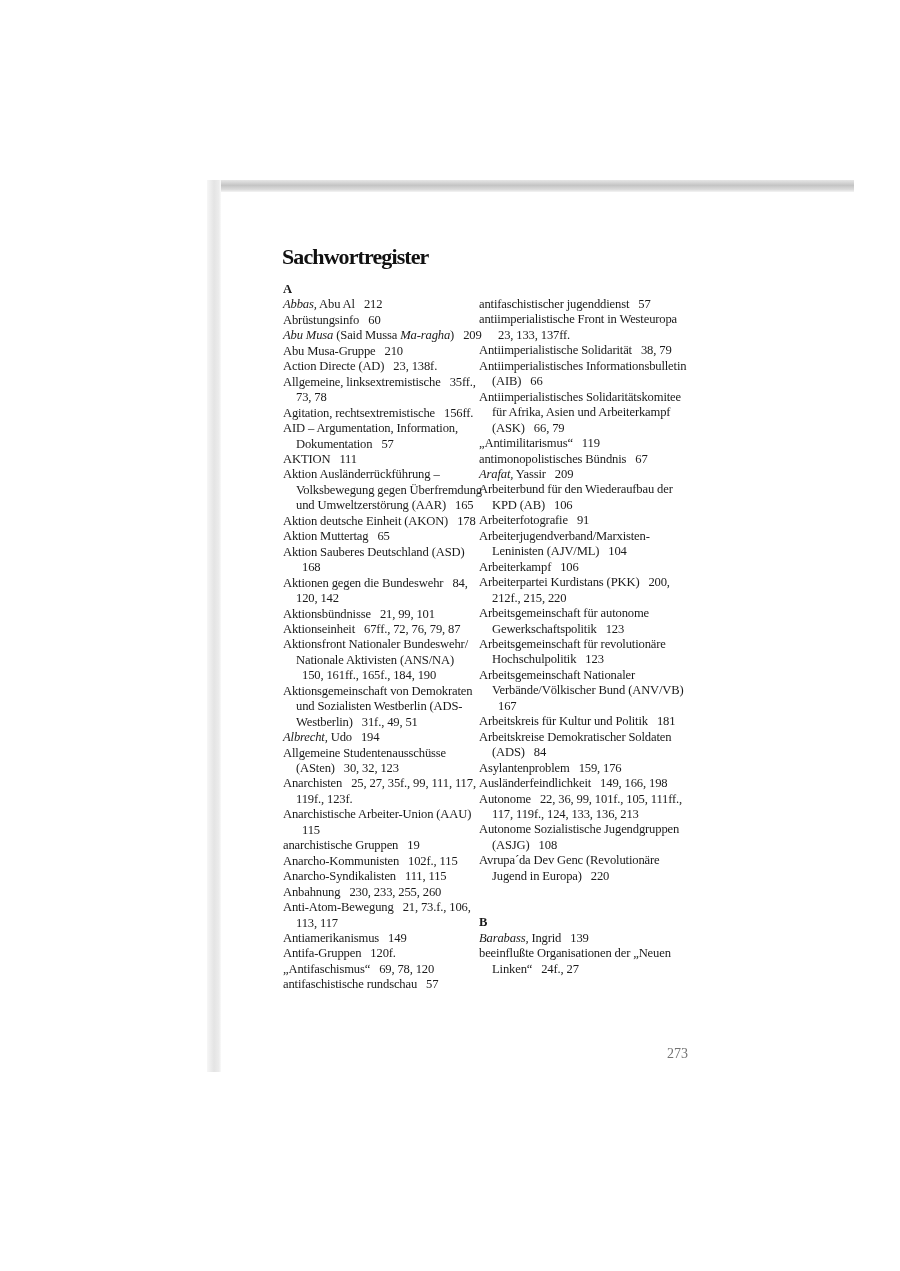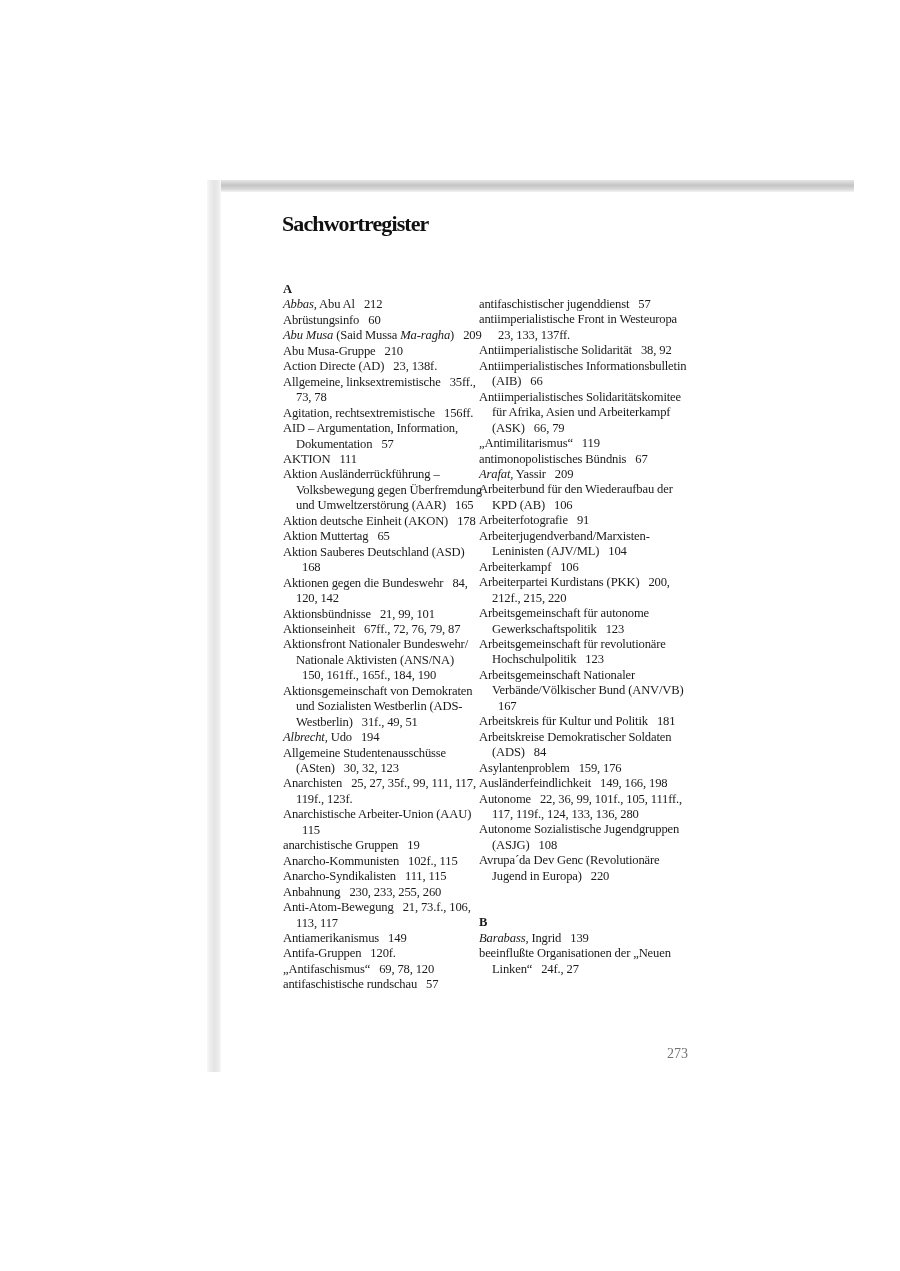--- a/index.html
+++ b/index.html
@@ -35,21 +35,21 @@
       position: absolute;
       left: 222px;
       top: 192px;
       width: 632px;
       height: 880px;
       background: #ffffff;
     }
     .title {
       position: absolute;
       left: 282px;
-      top: 211px;
+      top: 244px;
       margin: 0;
       font-family: "Liberation Serif", "DejaVu Serif", serif;
       font-weight: bold;
       font-size: 22px;
       letter-spacing: -0.9px;
       color: #111;
     }
     .column {
       position: absolute;
       top: 282px;
@@ -120,39 +120,39 @@
     <div class="entry"><span>Anbahnung</span> <span class="pages">230, 233, 255, 260</span></div>
     <div class="entry"><span>Anti-Atom-Bewegung</span> <span class="pages">21, 73.f., 106, 113, 117</span></div>
     <div class="entry"><span>Antiamerikanismus</span> <span class="pages">149</span></div>
     <div class="entry"><span>Antifa-Gruppen</span> <span class="pages">120f.</span></div>
     <div class="entry"><span>„Antifaschismus“</span> <span class="pages">69, 78, 120</span></div>
     <div class="entry"><span>antifaschistische rundschau</span> <span class="pages">57</span></div>
   </div>
 <div class="column col-right">
     <div class="entry"><span>antifaschistischer jugenddienst</span> <span class="pages">57</span></div>
     <div class="entry"><span>antiimperialistische Front in Westeuropa</span> <span class="pages">23, 133, 137ff.</span></div>
-    <div class="entry"><span>Antiimperialistische Solidarität</span> <span class="pages">38, 92</span></div>
+    <div class="entry"><span>Antiimperialistische Solidarität</span> <span class="pages">38, 79</span></div>
     <div class="entry"><span>Antiimperialistisches Informationsbulletin (AIB)</span> <span class="pages">66</span></div>
     <div class="entry"><span>Antiimperialistisches Solidaritätskomitee für Afrika, Asien und Arbeiterkampf (ASK)</span> <span class="pages">66, 79</span></div>
     <div class="entry"><span>„Antimilitarismus“</span> <span class="pages">119</span></div>
     <div class="entry"><span>antimonopolistisches Bündnis</span> <span class="pages">67</span></div>
     <div class="entry"><span><i>Arafat,</i> Yassir</span> <span class="pages">209</span></div>
     <div class="entry"><span>Arbeiterbund für den Wiederaufbau der KPD (AB)</span> <span class="pages">106</span></div>
     <div class="entry"><span>Arbeiterfotografie</span> <span class="pages">91</span></div>
     <div class="entry"><span>Arbeiterjugendverband/Marxisten-Leninisten (AJV/ML)</span> <span class="pages">104</span></div>
     <div class="entry"><span>Arbeiterkampf</span> <span class="pages">106</span></div>
     <div class="entry"><span>Arbeiterpartei Kurdistans (PKK)</span> <span class="pages">200, 212f., 215, 220</span></div>
     <div class="entry"><span>Arbeitsgemeinschaft für autonome Gewerkschaftspolitik</span> <span class="pages">123</span></div>
     <div class="entry"><span>Arbeitsgemeinschaft für revolutionäre Hochschulpolitik</span> <span class="pages">123</span></div>
     <div class="entry"><span>Arbeitsgemeinschaft Nationaler Verbände/Völkischer Bund (ANV/VB)</span> <span class="pages">167</span></div>
     <div class="entry"><span>Arbeitskreis für Kultur und Politik</span> <span class="pages">181</span></div>
     <div class="entry"><span>Arbeitskreise Demokratischer Soldaten (ADS)</span> <span class="pages">84</span></div>
     <div class="entry"><span>Asylantenproblem</span> <span class="pages">159, 176</span></div>
     <div class="entry"><span>Ausländerfeindlichkeit</span> <span class="pages">149, 166, 198</span></div>
-    <div class="entry"><span>Autonome</span> <span class="pages">22, 36, 99, 101f., 105, 111ff., 117, 119f., 124, 133, 136, 280</span></div>
+    <div class="entry"><span>Autonome</span> <span class="pages">22, 36, 99, 101f., 105, 111ff., 117, 119f., 124, 133, 136, 213</span></div>
     <div class="entry"><span>Autonome Sozialistische Jugendgruppen (ASJG)</span> <span class="pages">108</span></div>
     <div class="entry"><span>Avrupa´da Dev Genc (Revolutionäre Jugend in Europa)</span> <span class="pages">220</span></div>
     <div class="gap"></div>
     <div class="section-letter">B</div>
     <div class="entry"><span><i>Barabass,</i> Ingrid</span> <span class="pages">139</span></div>
     <div class="entry"><span>beeinflußte Organisationen der „Neuen Linken“</span> <span class="pages">24f., 27</span></div>
   </div>
 
 <div class="page-number">273</div>
 

